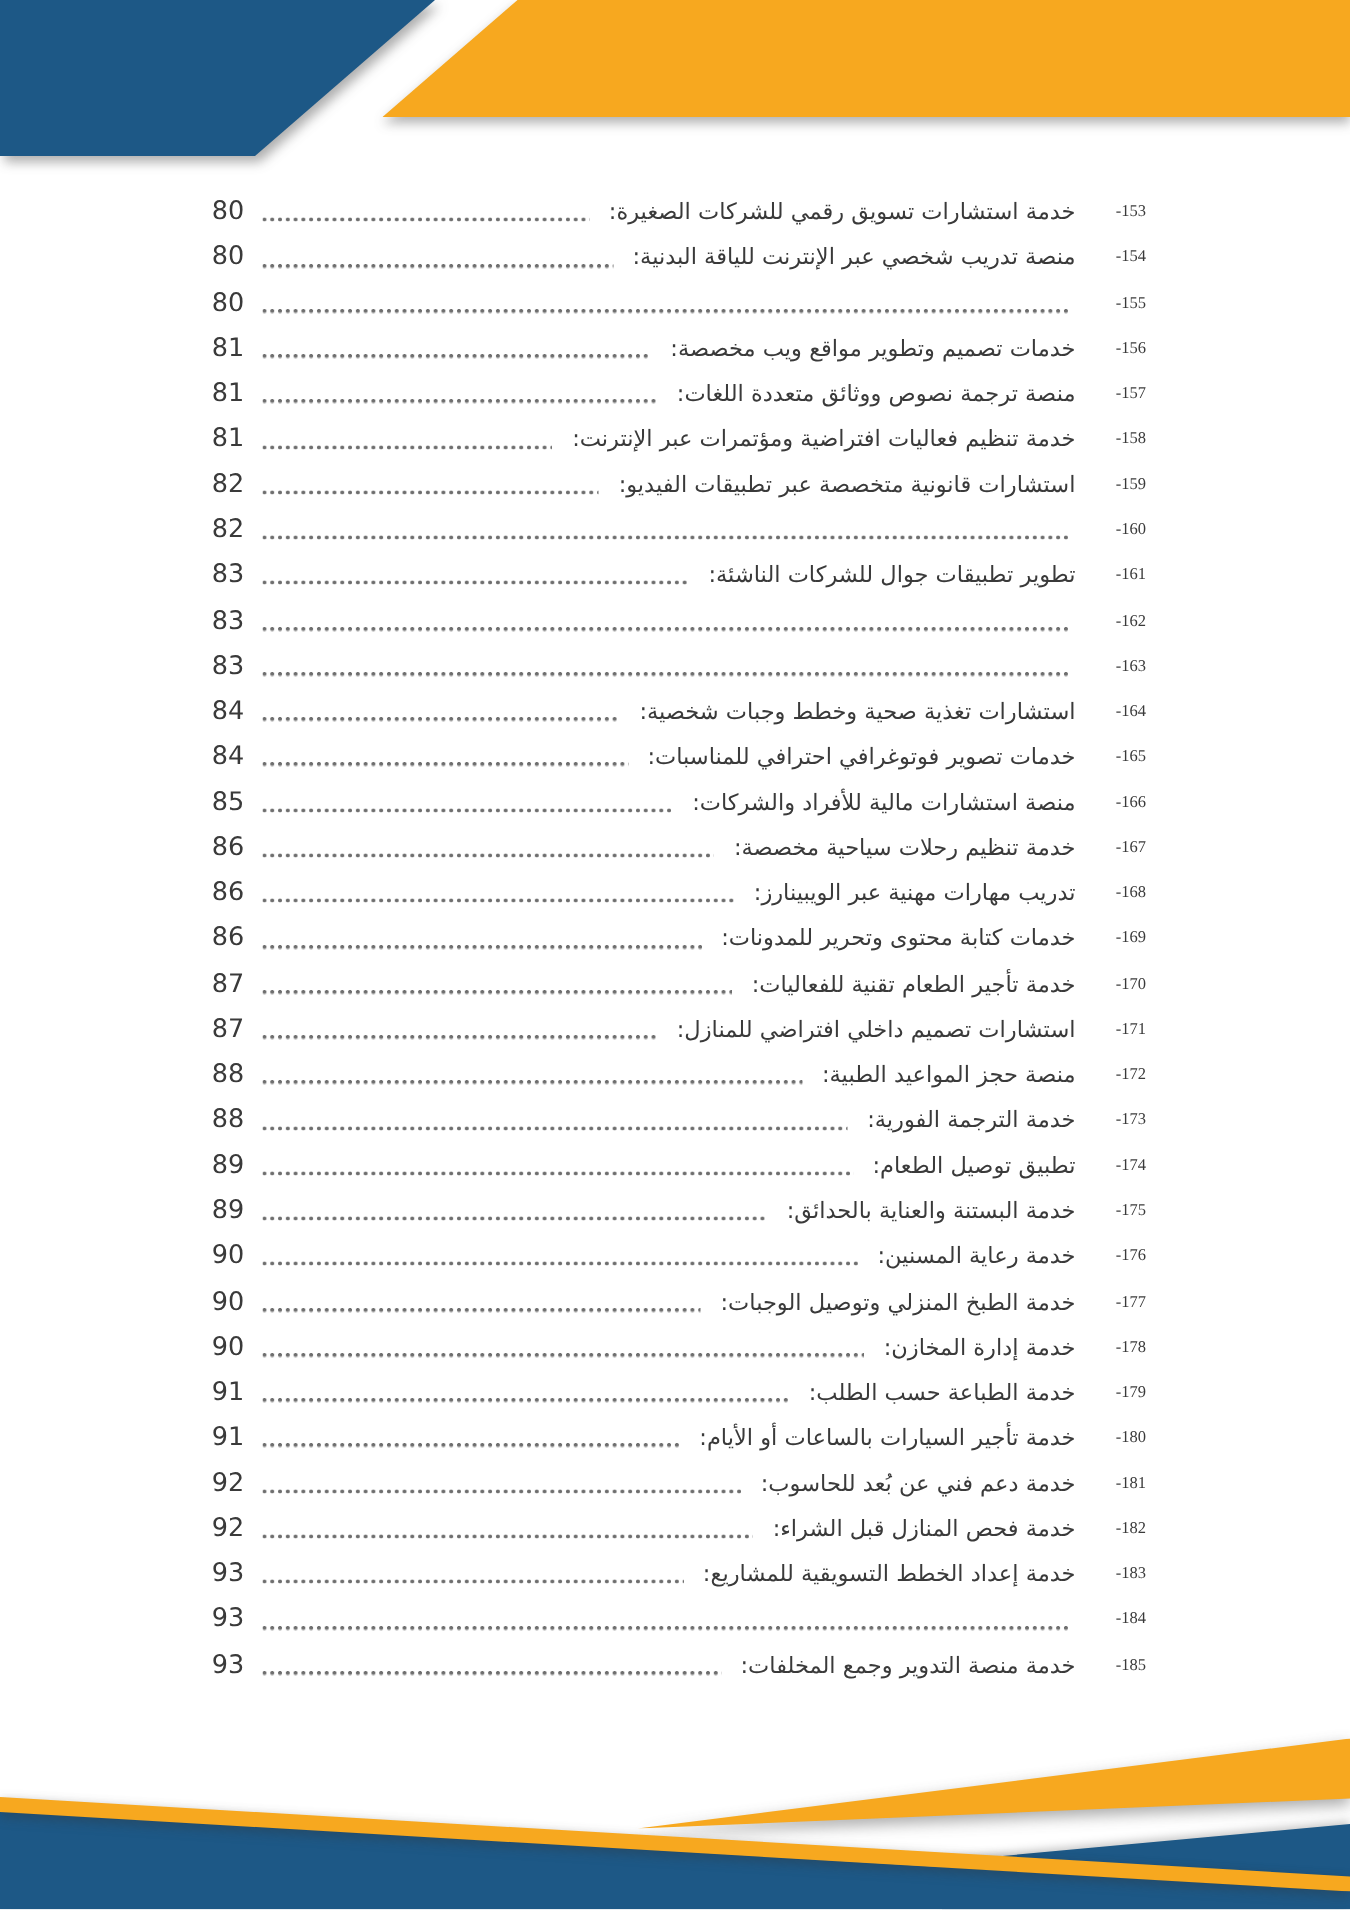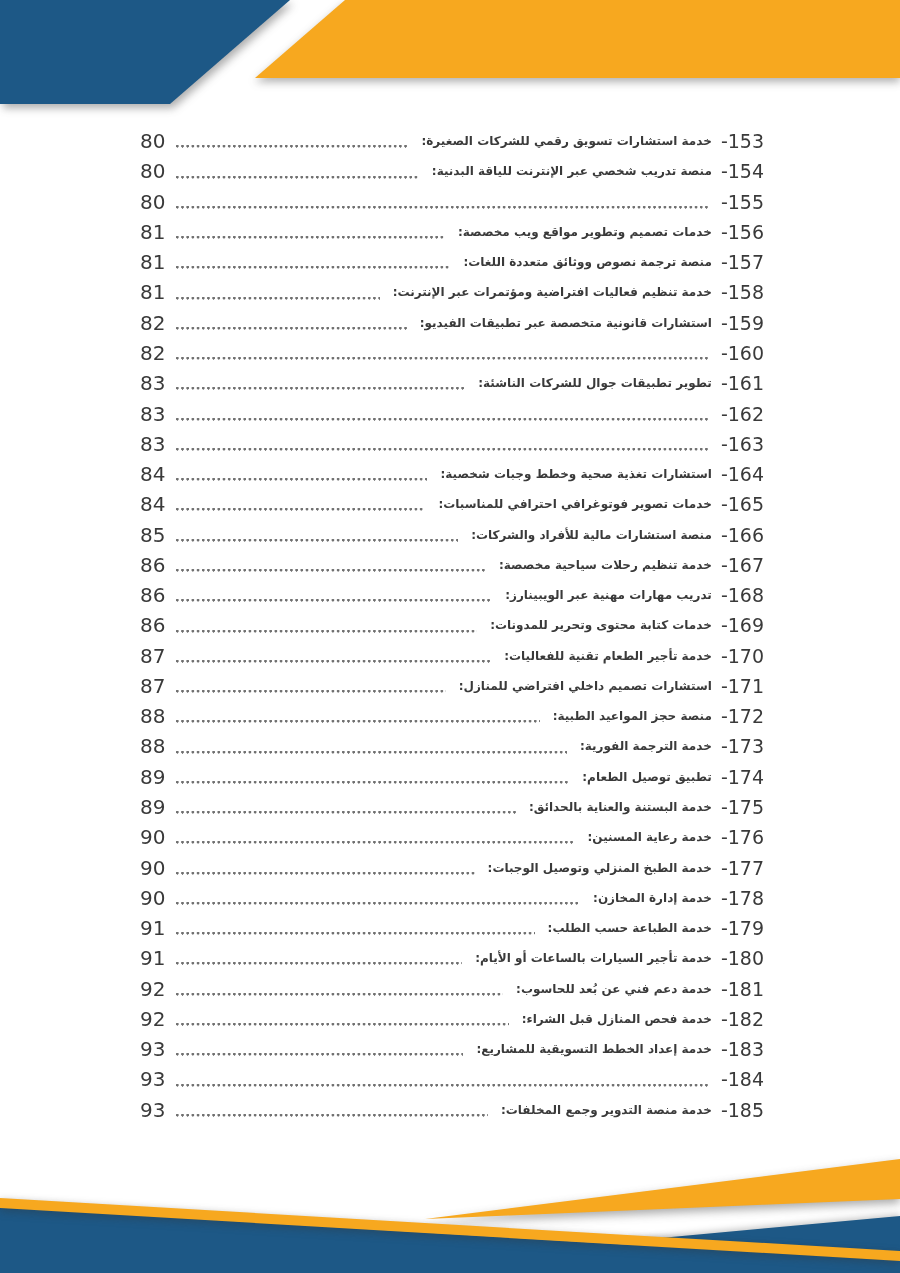--- a/index.html
+++ b/index.html
@@ -29,33 +29,33 @@
   .ft-stripe{background:var(--yellow);clip-path:polygon(0 1198px,900px 1251px,900px 1261px,0 1208px);}
   
   .toc{
     position:absolute;top:126px;left:140px;right:136px;
     color:var(--text);
   }
   .row{
     height:30.27px;display:flex;align-items:center;direction:rtl;gap:9px;
   }
   .num{
-    min-width:38px;font-size:19px;font-weight:500;white-space:nowrap;
+    min-width:38px;font-size:11px;font-weight:500;white-space:nowrap;font-family:Liberation Serif, serif;
   }
   .title{
-    font-size:12px;font-weight:700;white-space:nowrap;
+    font-size:15px;font-weight:400;white-space:nowrap;
   }
   .leader{
     flex:1;min-width:8px;height:3px;align-self:flex-end;margin-bottom:8px;
     margin-left:2px;margin-right:4px;
     background-image:radial-gradient(circle at 1.3px 1.3px, var(--dots) 1.15px, transparent 1.5px);
     background-size:5.2px 3px;background-repeat:repeat-x;
   }
   .pg{
-    min-width:24px;direction:ltr;text-align:right;font-size:20px;font-weight:400;white-space:nowrap;
+    min-width:24px;direction:ltr;text-align:center;font-size:17px;font-weight:400;white-space:nowrap;
   }
 </style>
 </head>
 <body>
 
 <div class="decor">
   <div class="shape hdr-blue-w">
       <div class="shape hdr-blue"></div>
     </div>
   <div class="shape hdr-yellow-w">

